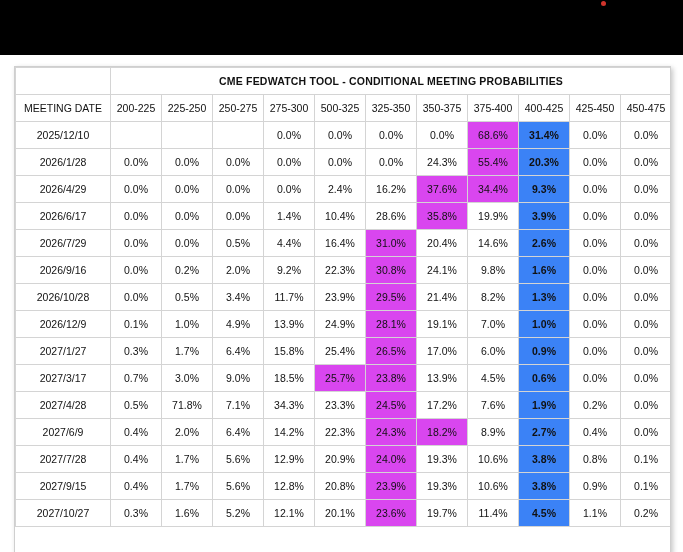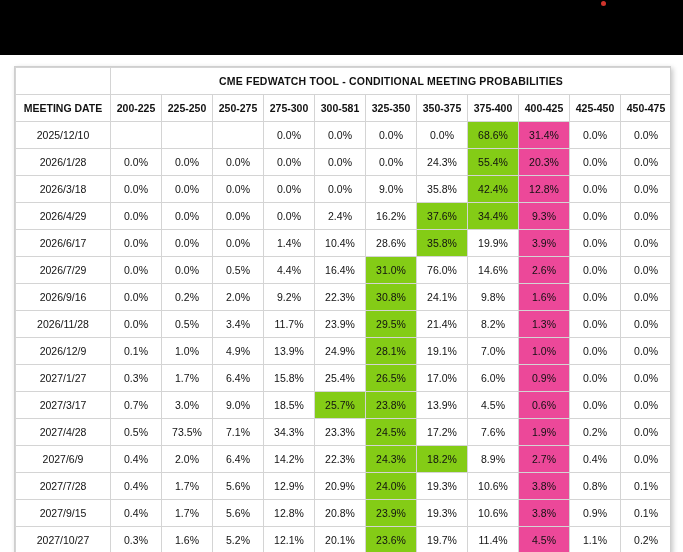--- a/index.html
+++ b/index.html
@@ -65,37 +65,38 @@
     border-left: none;
     border-top: none;
     border-right: none;
     margin-top: 12px;
   }
   .corner-blank {
     border-left: none;
     border-top: none;
   }
   .hdr {
-    font-weight: bold;
+    font-weight: normal;
     font-size: 10.5px;
     height: 32px;
   }
   .hdr-date {
     text-align: left;
     padding-left: 6px;
   }
   .date-cell {
     text-align: right;
     padding-right: 8px;
   }
   .hl-blue {
-    background: #84cc16;
+    background: #d946ef;
   }
   .hl-yellow {
-    background: #ec4899;
+    background: #3b82f6;
+    font-weight: bold;
   }
 </style>
 </head>
 <body>
 
 <div id="top-band"></div>
 <div id="cursor-dot"></div>
 
 <div id="panel">
   <table class="fw">
@@ -117,21 +118,21 @@
       <tr>
         <td class="corner-blank"></td>
         <td class="title-cell" colspan="11">CME FEDWATCH TOOL - CONDITIONAL MEETING PROBABILITIES</td>
       </tr>
       <tr>
         <th class="hdr hdr-date">MEETING DATE</th>
         <th class="hdr">200-225</th>
         <th class="hdr">225-250</th>
         <th class="hdr">250-275</th>
         <th class="hdr">275-300</th>
-        <th class="hdr">300-581</th>
+        <th class="hdr">500-325</th>
         <th class="hdr">325-350</th>
         <th class="hdr">350-375</th>
         <th class="hdr">375-400</th>
         <th class="hdr">400-425</th>
         <th class="hdr">425-450</th>
         <th class="hdr">450-475</th>
       </tr>
     </thead>
     <tbody id="tbody">
         <tr>
@@ -156,34 +157,20 @@
           <td>0.0%</td>
           <td>0.0%</td>
           <td>0.0%</td>
           <td>24.3%</td>
           <td class="hl-blue">55.4%</td>
           <td class="hl-yellow">20.3%</td>
           <td>0.0%</td>
           <td>0.0%</td>
         </tr>
         <tr>
-          <td class="date-cell">2026/3/18</td>
-          <td>0.0%</td>
-          <td>0.0%</td>
-          <td>0.0%</td>
-          <td>0.0%</td>
-          <td>0.0%</td>
-          <td>9.0%</td>
-          <td>35.8%</td>
-          <td class="hl-blue">42.4%</td>
-          <td class="hl-yellow">12.8%</td>
-          <td>0.0%</td>
-          <td>0.0%</td>
-        </tr>
-        <tr>
           <td class="date-cell">2026/4/29</td>
           <td>0.0%</td>
           <td>0.0%</td>
           <td>0.0%</td>
           <td>0.0%</td>
           <td>2.4%</td>
           <td>16.2%</td>
           <td class="hl-blue">37.6%</td>
           <td class="hl-blue">34.4%</td>
           <td class="hl-yellow">9.3%</td>
@@ -205,42 +192,42 @@
           <td>0.0%</td>
         </tr>
         <tr>
           <td class="date-cell">2026/7/29</td>
           <td>0.0%</td>
           <td>0.0%</td>
           <td>0.5%</td>
           <td>4.4%</td>
           <td>16.4%</td>
           <td class="hl-blue">31.0%</td>
-          <td>76.0%</td>
+          <td>20.4%</td>
           <td>14.6%</td>
           <td class="hl-yellow">2.6%</td>
           <td>0.0%</td>
           <td>0.0%</td>
         </tr>
         <tr>
           <td class="date-cell">2026/9/16</td>
           <td>0.0%</td>
           <td>0.2%</td>
           <td>2.0%</td>
           <td>9.2%</td>
           <td>22.3%</td>
           <td class="hl-blue">30.8%</td>
           <td>24.1%</td>
           <td>9.8%</td>
           <td class="hl-yellow">1.6%</td>
           <td>0.0%</td>
           <td>0.0%</td>
         </tr>
         <tr>
-          <td class="date-cell">2026/11/28</td>
+          <td class="date-cell">2026/10/28</td>
           <td>0.0%</td>
           <td>0.5%</td>
           <td>3.4%</td>
           <td>11.7%</td>
           <td>23.9%</td>
           <td class="hl-blue">29.5%</td>
           <td>21.4%</td>
           <td>8.2%</td>
           <td class="hl-yellow">1.3%</td>
           <td>0.0%</td>
@@ -284,21 +271,21 @@
           <td class="hl-blue">23.8%</td>
           <td>13.9%</td>
           <td>4.5%</td>
           <td class="hl-yellow">0.6%</td>
           <td>0.0%</td>
           <td>0.0%</td>
         </tr>
         <tr>
           <td class="date-cell">2027/4/28</td>
           <td>0.5%</td>
-          <td>73.5%</td>
+          <td>71.8%</td>
           <td>7.1%</td>
           <td>34.3%</td>
           <td>23.3%</td>
           <td class="hl-blue">24.5%</td>
           <td>17.2%</td>
           <td>7.6%</td>
           <td class="hl-yellow">1.9%</td>
           <td>0.2%</td>
           <td>0.0%</td>
         </tr>

